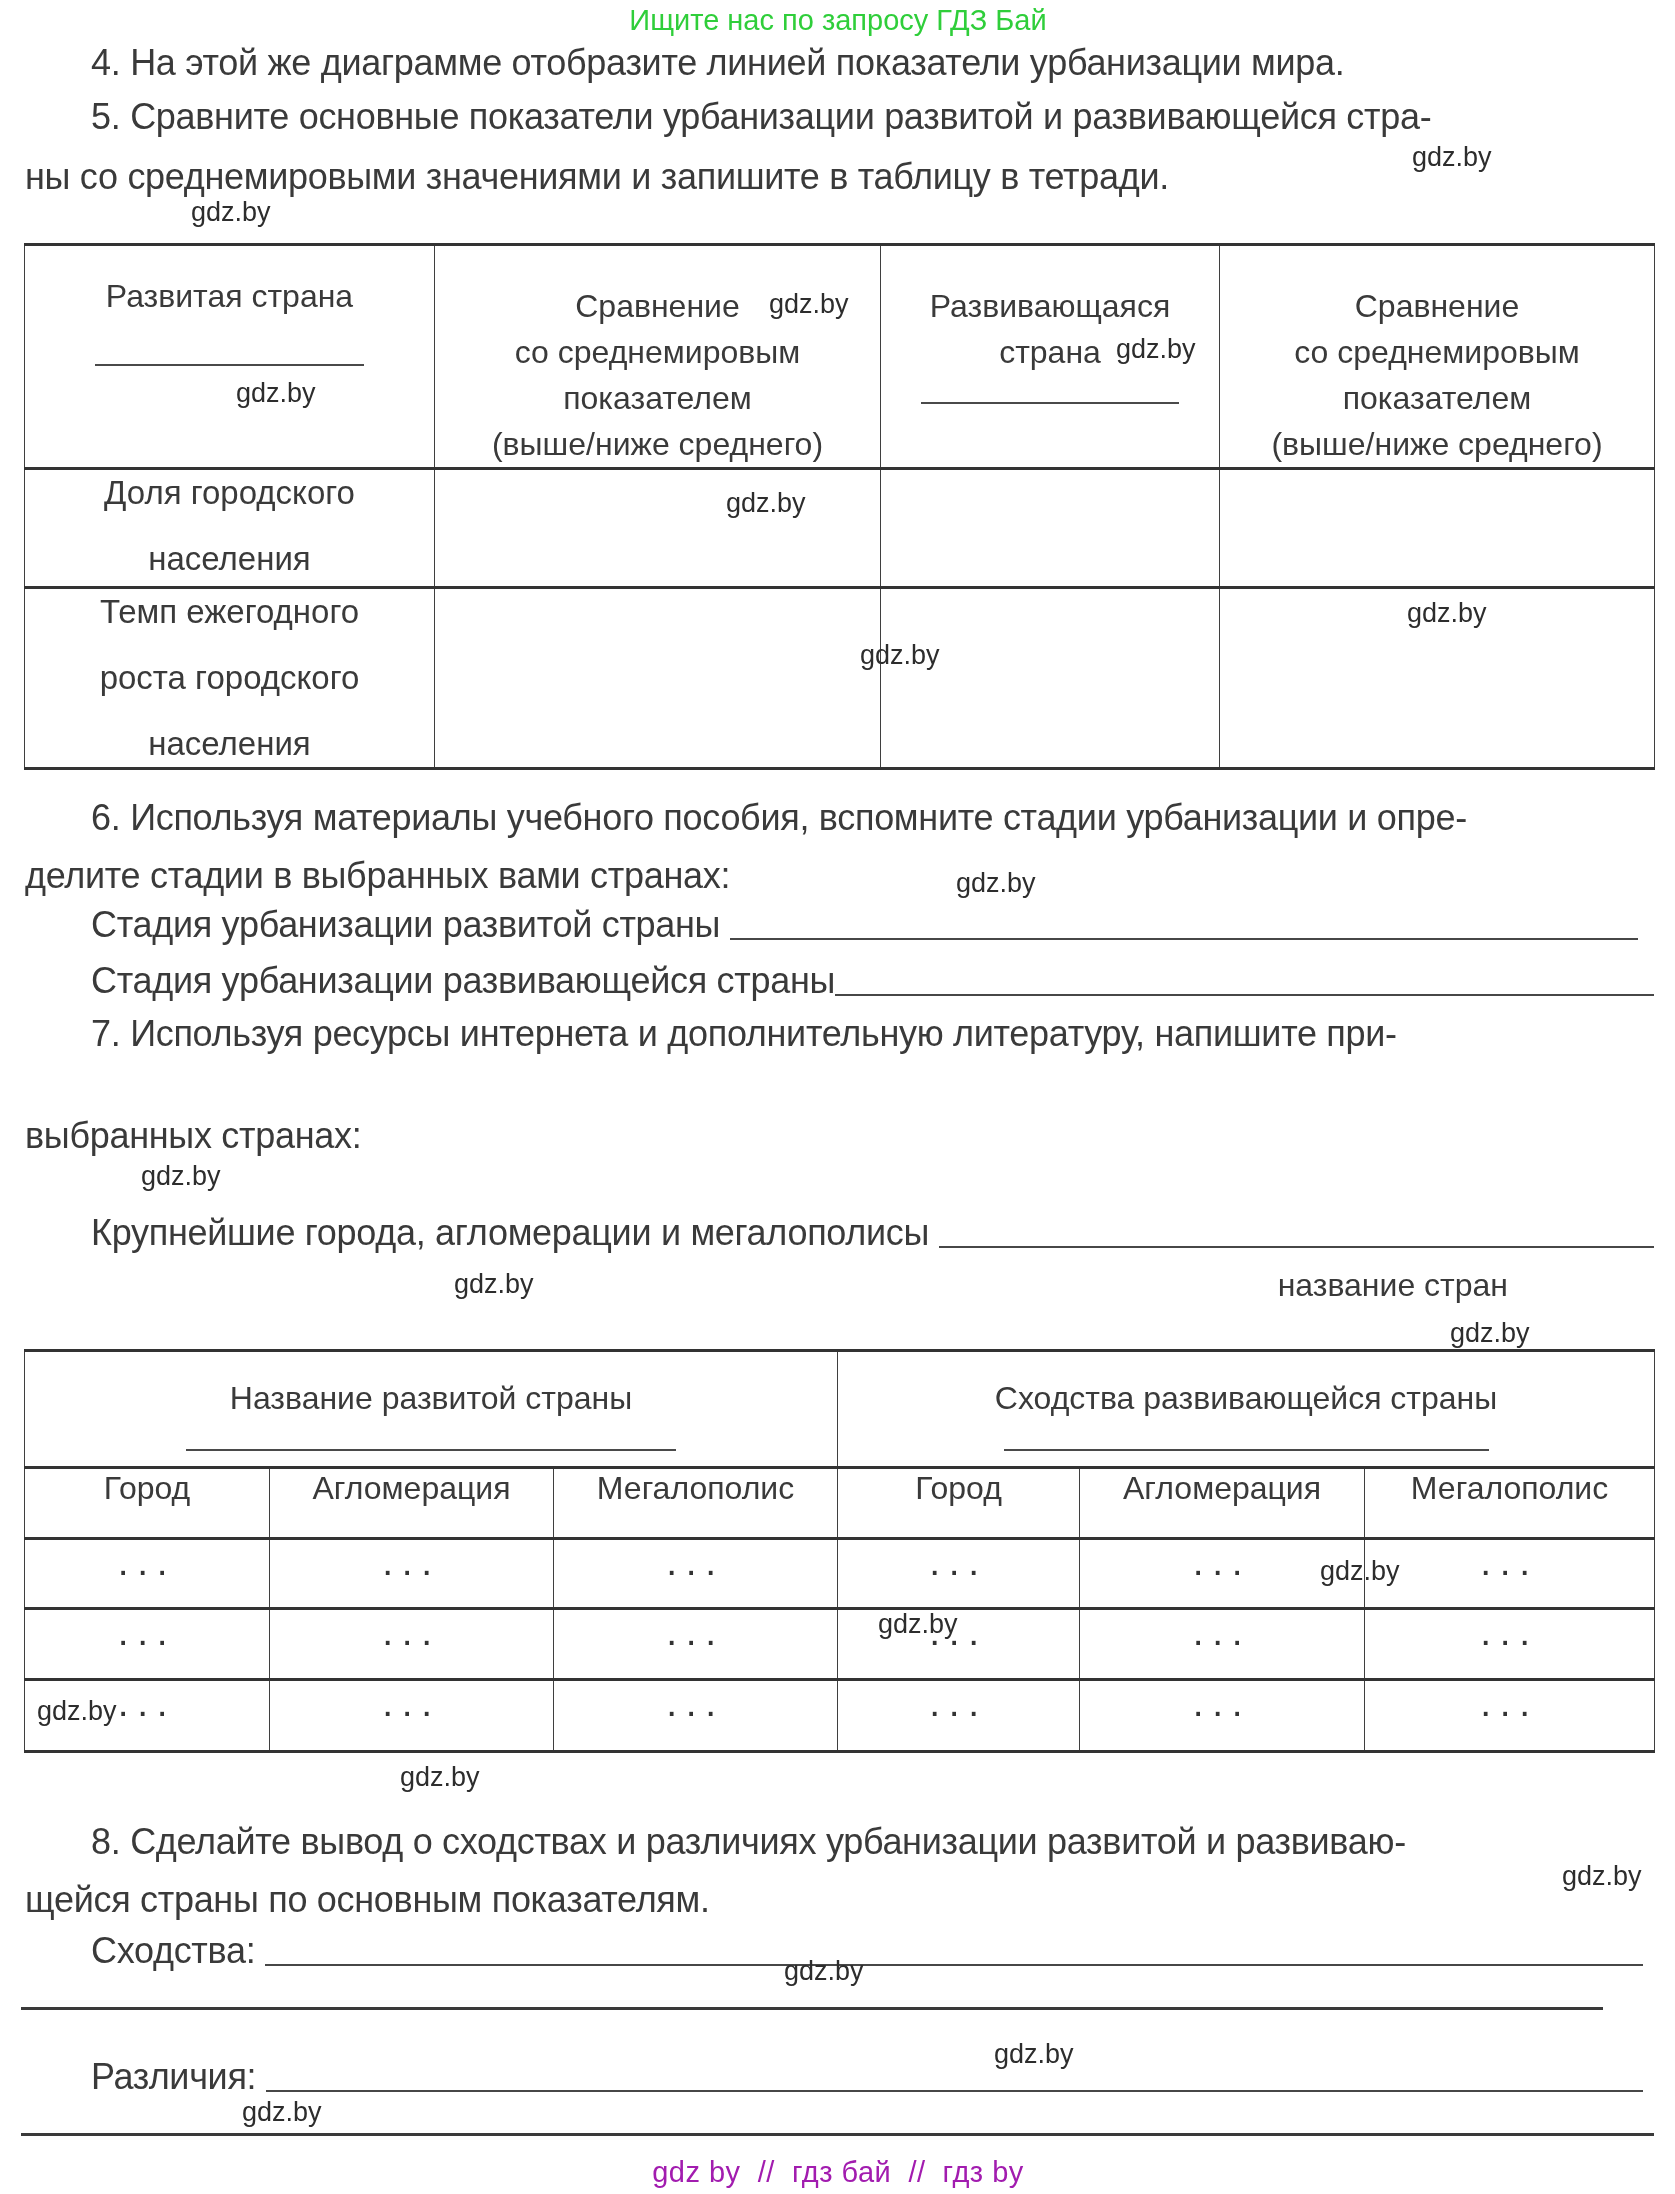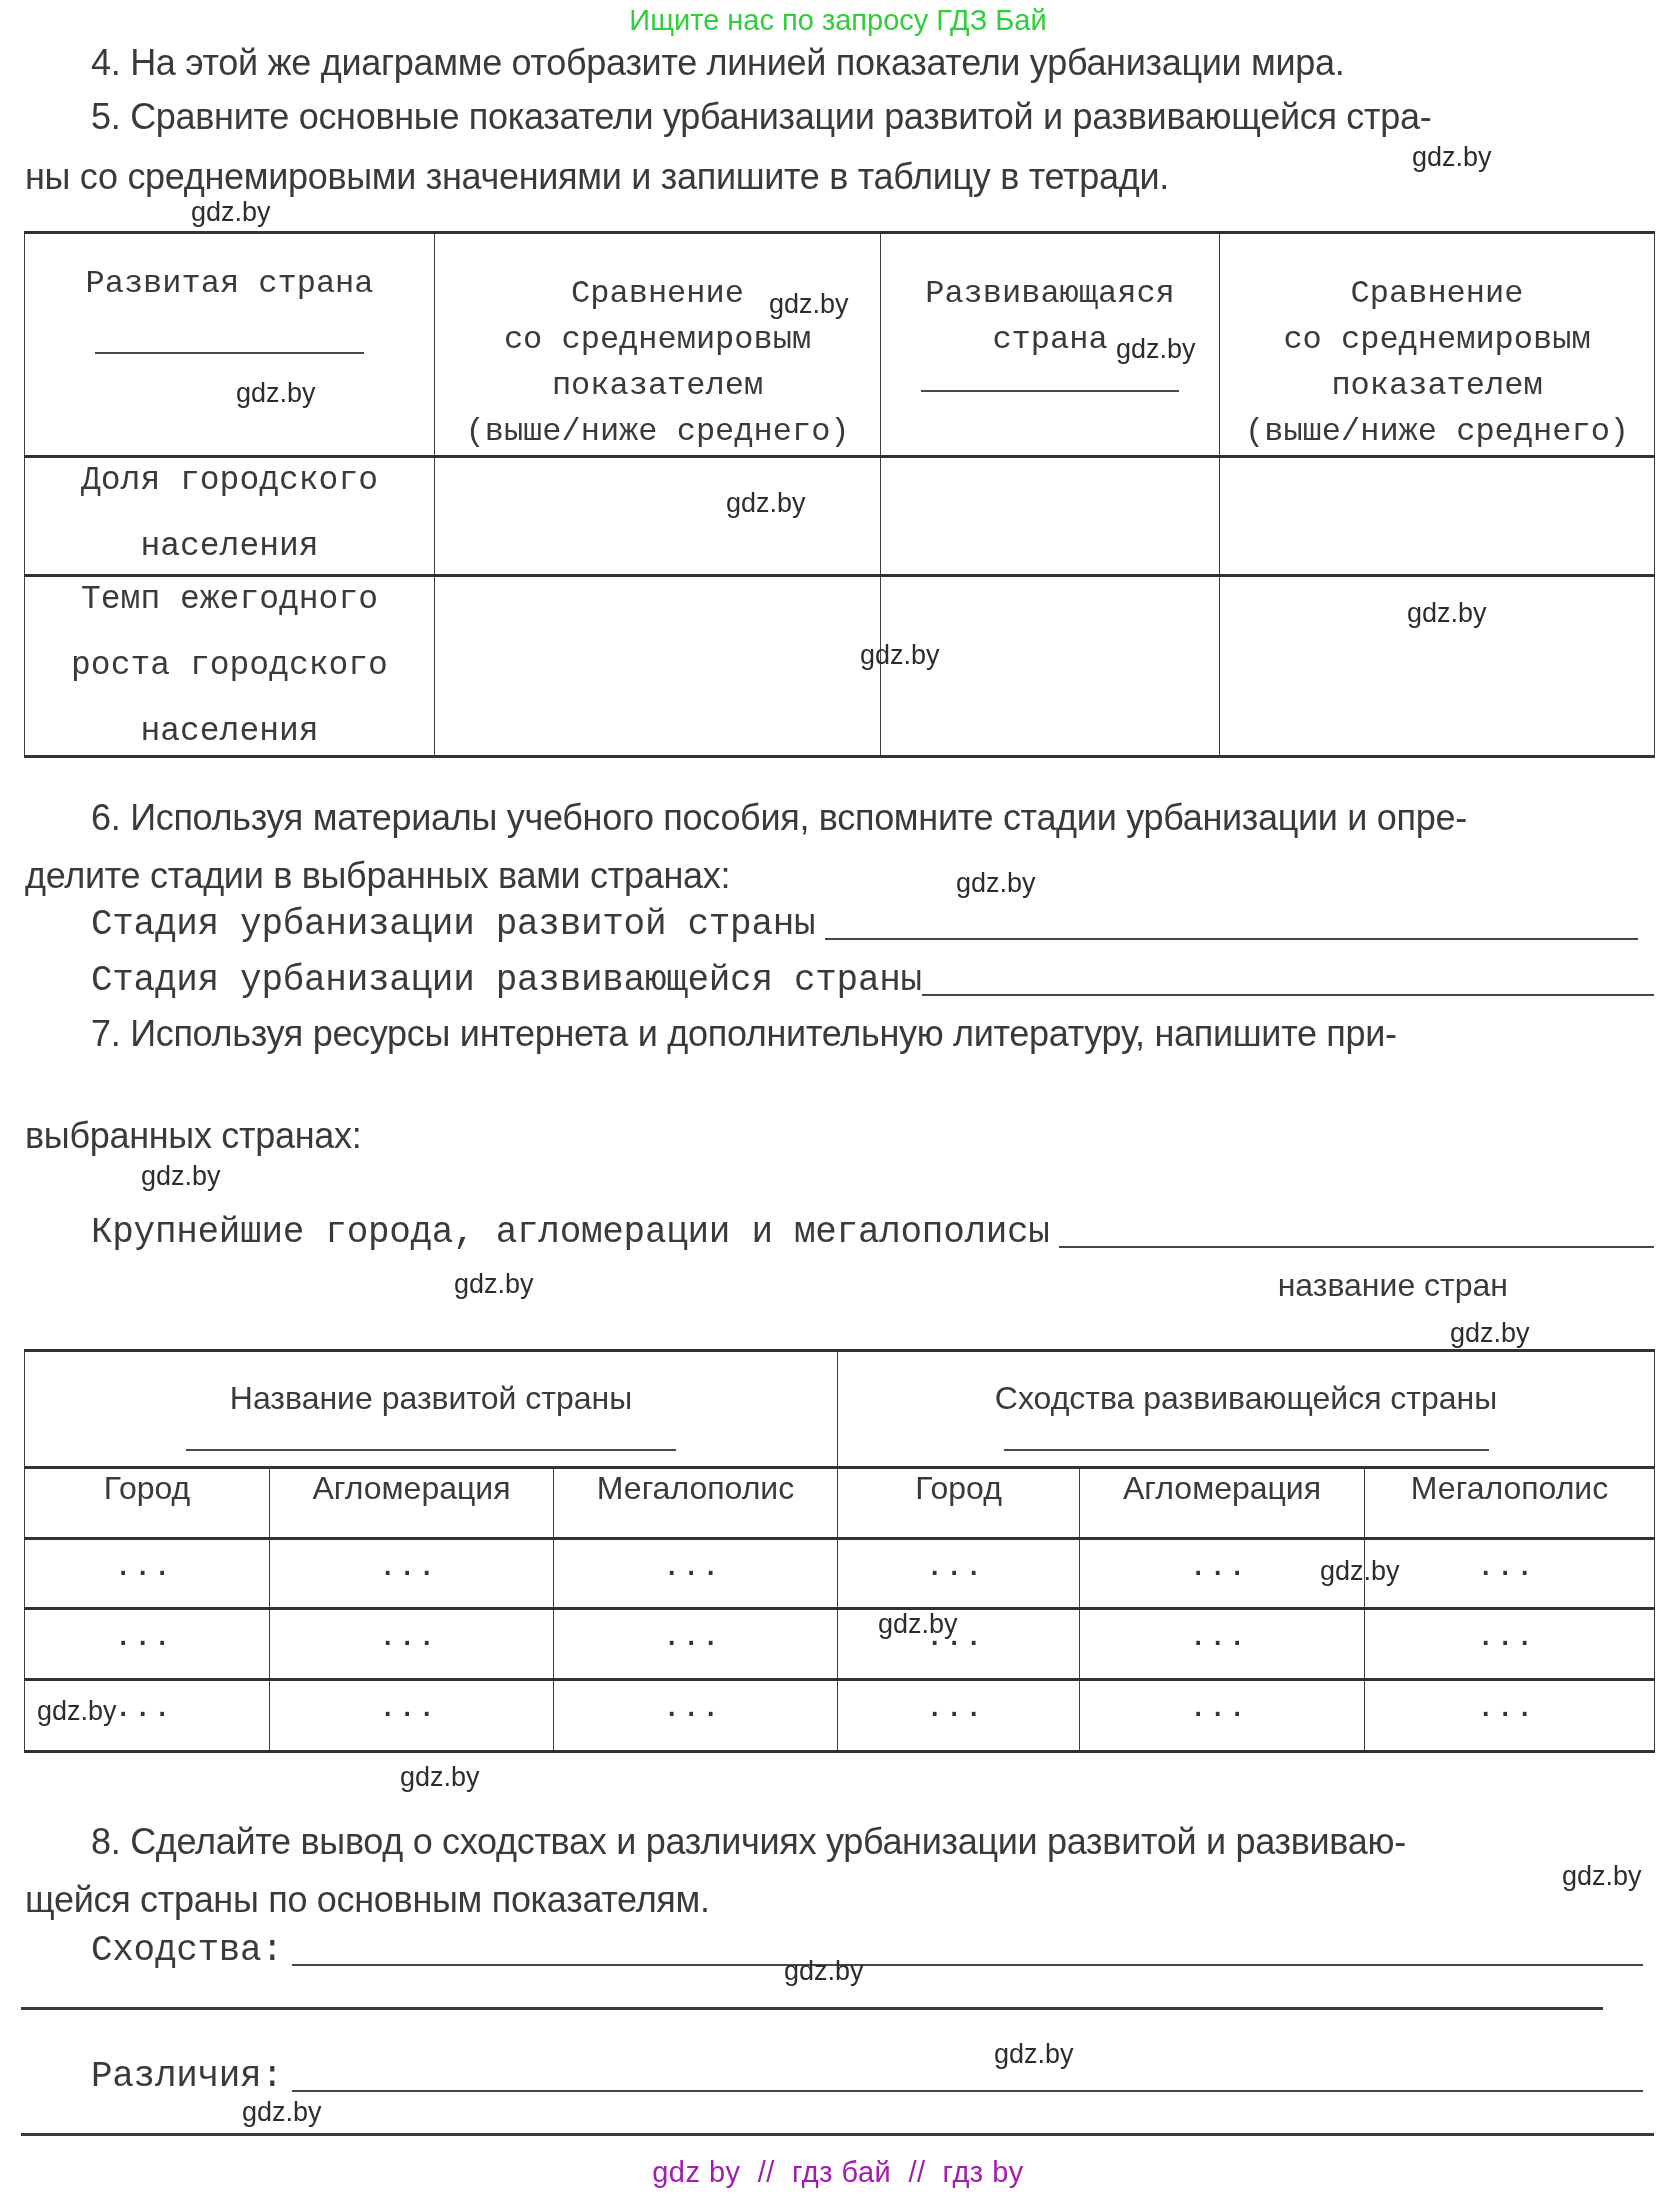--- a/index.html
+++ b/index.html
@@ -22,21 +22,21 @@
     font-size:36px;line-height:43px;color:#3a3a3a;
     white-space:nowrap;letter-spacing:-0.3px;
   }
   .indent{left:91px;}
   .wm{
     position:absolute;
     font-size:27px;color:#2d2d2d;letter-spacing:0;
     white-space:nowrap;z-index:5;
   }
   .blank-row{
-    position:absolute;display:flex;align-items:flex-end;height:45px;font-family:Liberation Mono, monospace;
+    position:absolute;display:flex;align-items:flex-end;height:45px;
   }
   .blank-row .lbl{
     font-size:36px;line-height:43px;color:#3a3a3a;white-space:nowrap;letter-spacing:-0.3px;
   }
   .blank-row .fill{
     flex:1;border-bottom:2.9px solid #474747;margin-bottom:5.8px;margin-left:9.7px;
   }
   .blank-row .fill.tight{margin-left:0;}
   .hr{
     position:absolute;border-top:3.9px solid #3a3a3a;height:0;
@@ -76,21 +76,21 @@
 
 <div class="page">
 
   <div class="promo">Ищите нас по запросу ГДЗ Бай</div>
 
   <div class="line indent" style="top:41px">4. На этой же диаграмме отобразите линией показатели урбанизации мира.</div>
 
   <div class="line indent" style="top:95px">5. Сравните основные показатели урбанизации развитой и развивающейся стра-</div>
   <div class="line" style="top:155px">ны со среднемировыми значениями и запишите в таблицу в тетради.</div>
 
-  <table class="doc-table t1" style="left:24px;top:231px;width:1630px;font-family:Liberation Mono, monospace;">
+  <table class="doc-table t1" style="left:24px;top:243px;width:1630px;">
     <colgroup>
       <col style="width:410px">
         <col style="width:446px">
         <col style="width:339px">
         <col style="width:435px">
     </colgroup>
     <tbody>
         <tr style="height:213px">
       <td>
         <div class="t1hdr1">

